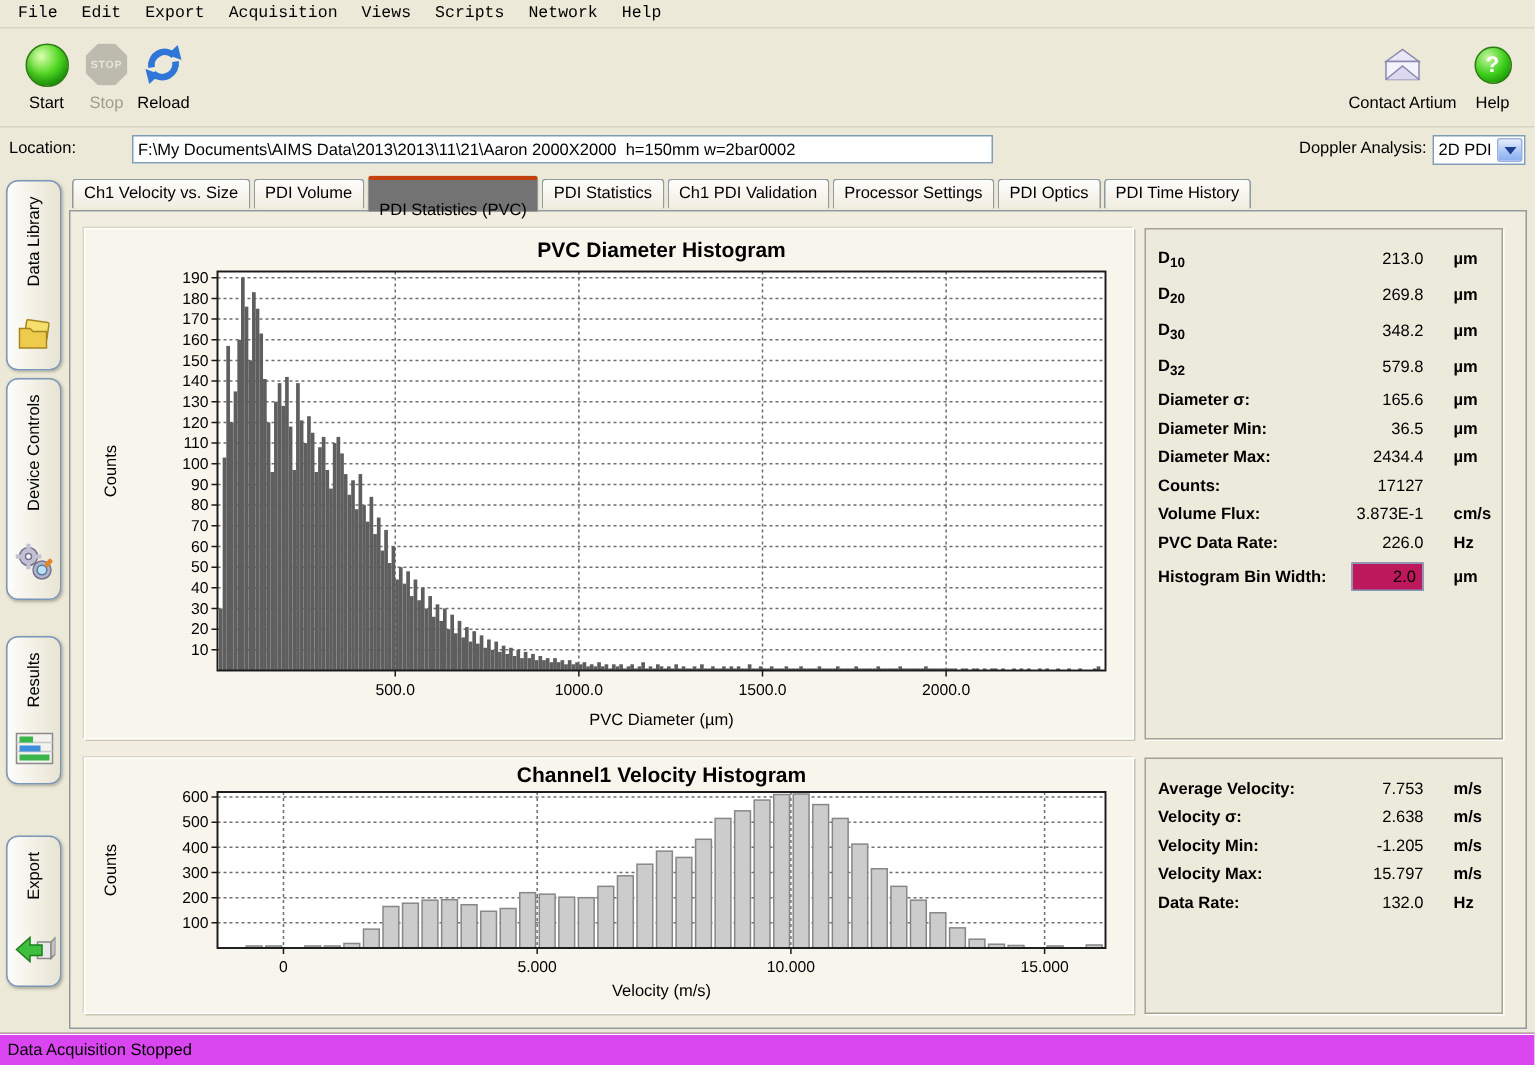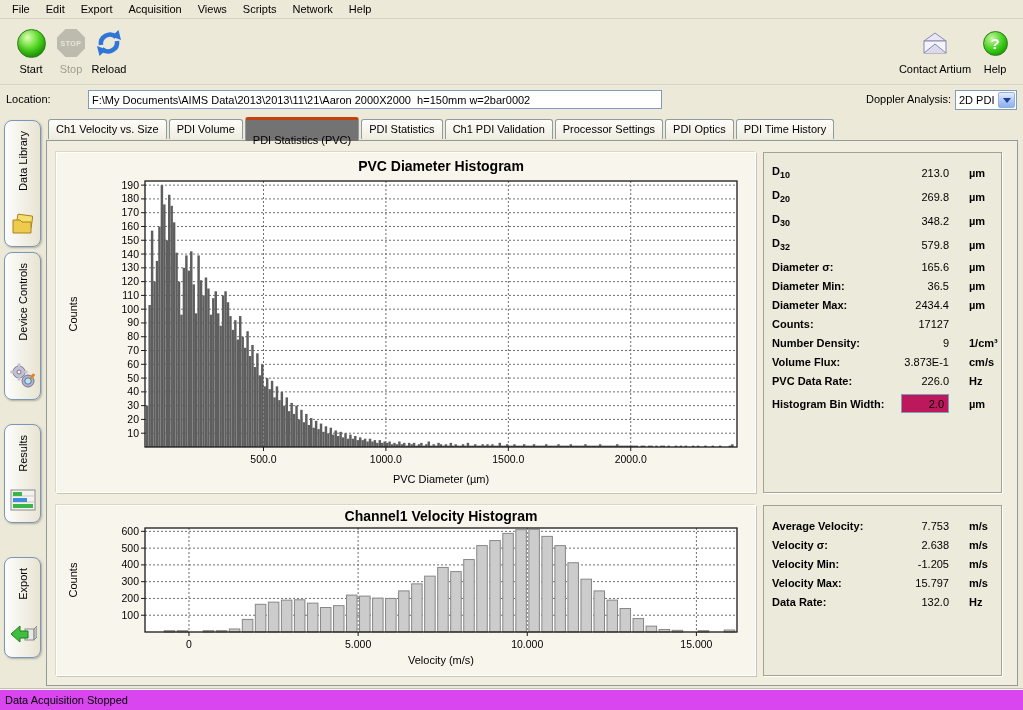--- a/index.html
+++ b/index.html
@@ -5,21 +5,21 @@
   * { margin:0; padding:0; box-sizing:border-box; }
   html,body { width:1023px; height:710px; }
   body {
     font-family:"Liberation Sans", sans-serif;
     font-size:11px; color:#000;
     background:#ece9d8; overflow:hidden; position:relative;
   }
   
   .menubar { position:absolute; top:0; left:0; width:1023px; height:19px;
     background:#ece9d8; border-bottom:1px solid #d8d4c4; padding-left:4px; display:flex; align-items:center; }
-  .mitem { padding:2px 8px; cursor:default; }
+  .mitem { padding:2px 8px; cursor:default;font-family:Liberation Mono, monospace; }
   
   .toolbar { position:absolute; top:20px; left:0; width:1023px; height:65px;
     background:#ece9d8; border-bottom:1px solid #d8d4c4; }
   .tool { position:absolute; top:6px; width:46px; text-align:center; cursor:default; }
   .tool .ticon { height:34px; display:flex; align-items:center; justify-content:center; }
   .tool .tlabel { margin-top:3px; }
   .tool.disabled .tlabel { color:#9f9d92; }
   .start-orb { width:29px; height:29px; border-radius:50%;
     background:radial-gradient(circle at 35% 28%, #dcffb0, #55d926 45%, #17a004 85%);
     border:1px solid #2c7a12; box-shadow:inset 0 -4px 6px rgba(0,60,0,.25); }
@@ -621,25 +621,20 @@
         <span class="slabel">Diameter Max:</span>
         <span class="sval">2434.4</span>
         <span class="sunit">µm</span>
       </div>
       <div class="statrow">
         <span class="slabel">Counts:</span>
         <span class="sval">17127</span>
         <span class="sunit"></span>
       </div>
       <div class="statrow">
-        <span class="slabel">Number Density:</span>
-        <span class="sval">9</span>
-        <span class="sunit">1/cm³</span>
-      </div>
-      <div class="statrow">
         <span class="slabel">Volume Flux:</span>
         <span class="sval">3.873E-1</span>
         <span class="sunit">cm/s</span>
       </div>
       <div class="statrow">
         <span class="slabel">PVC Data Rate:</span>
         <span class="sval">226.0</span>
         <span class="sunit">Hz</span>
       </div>
       <div class="statrow binrow">

